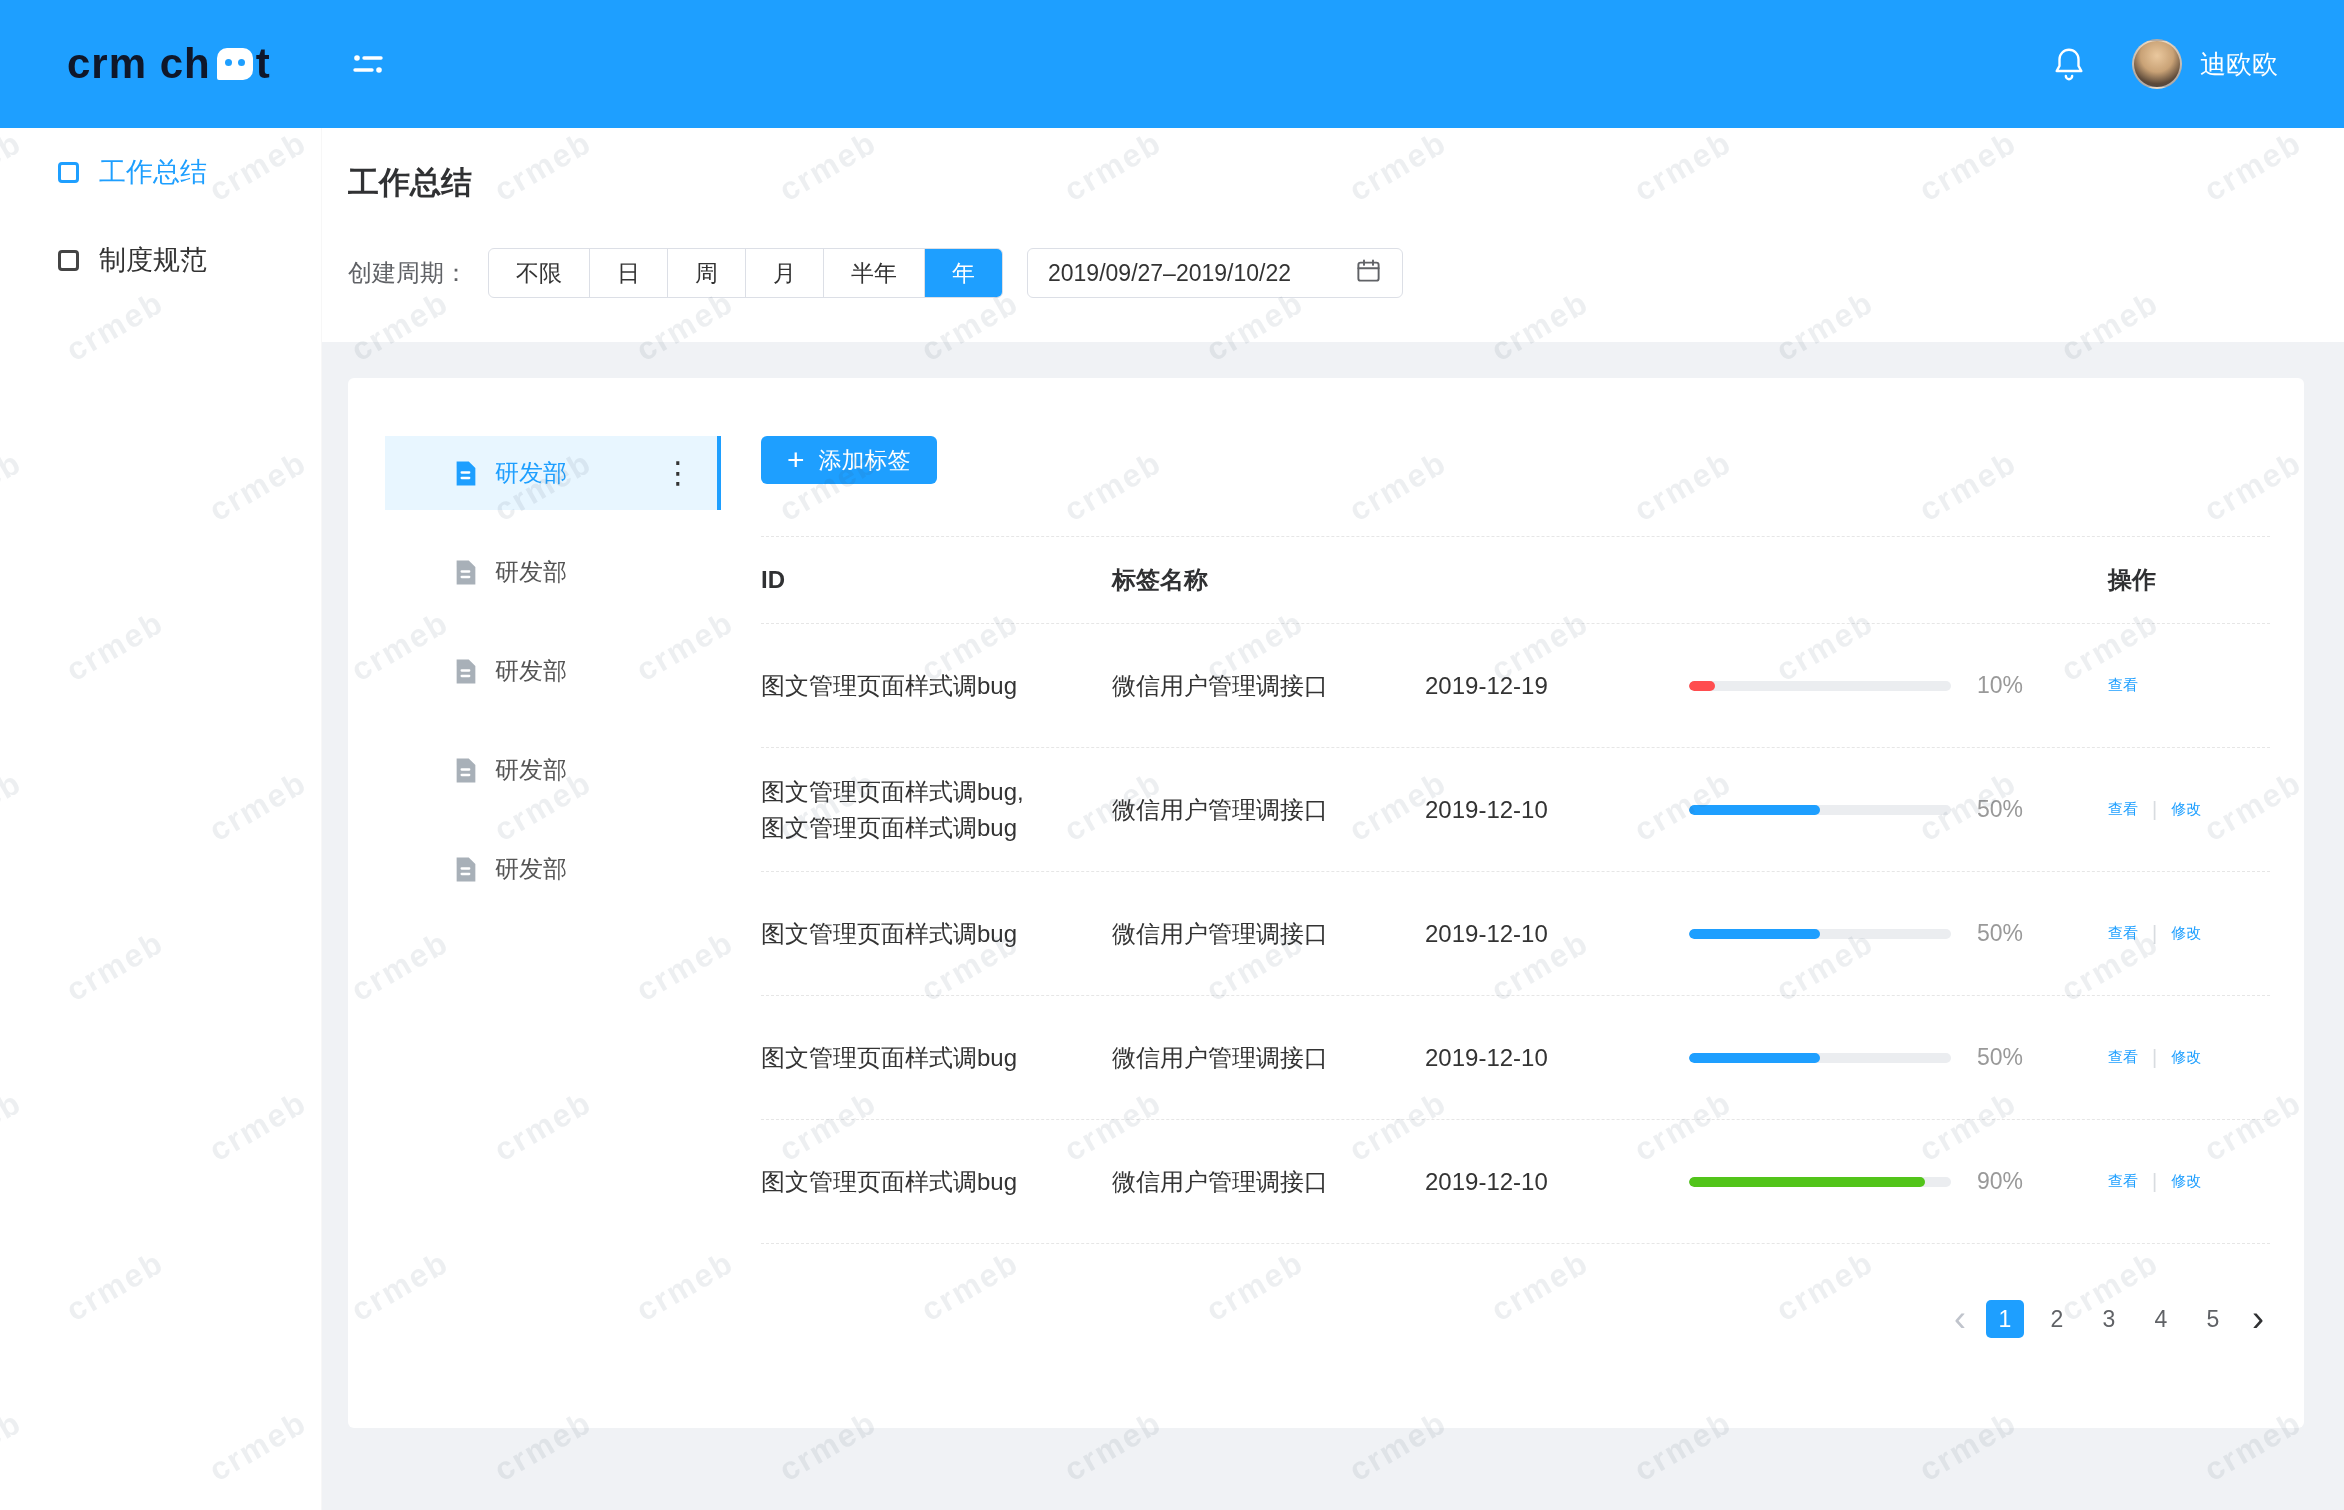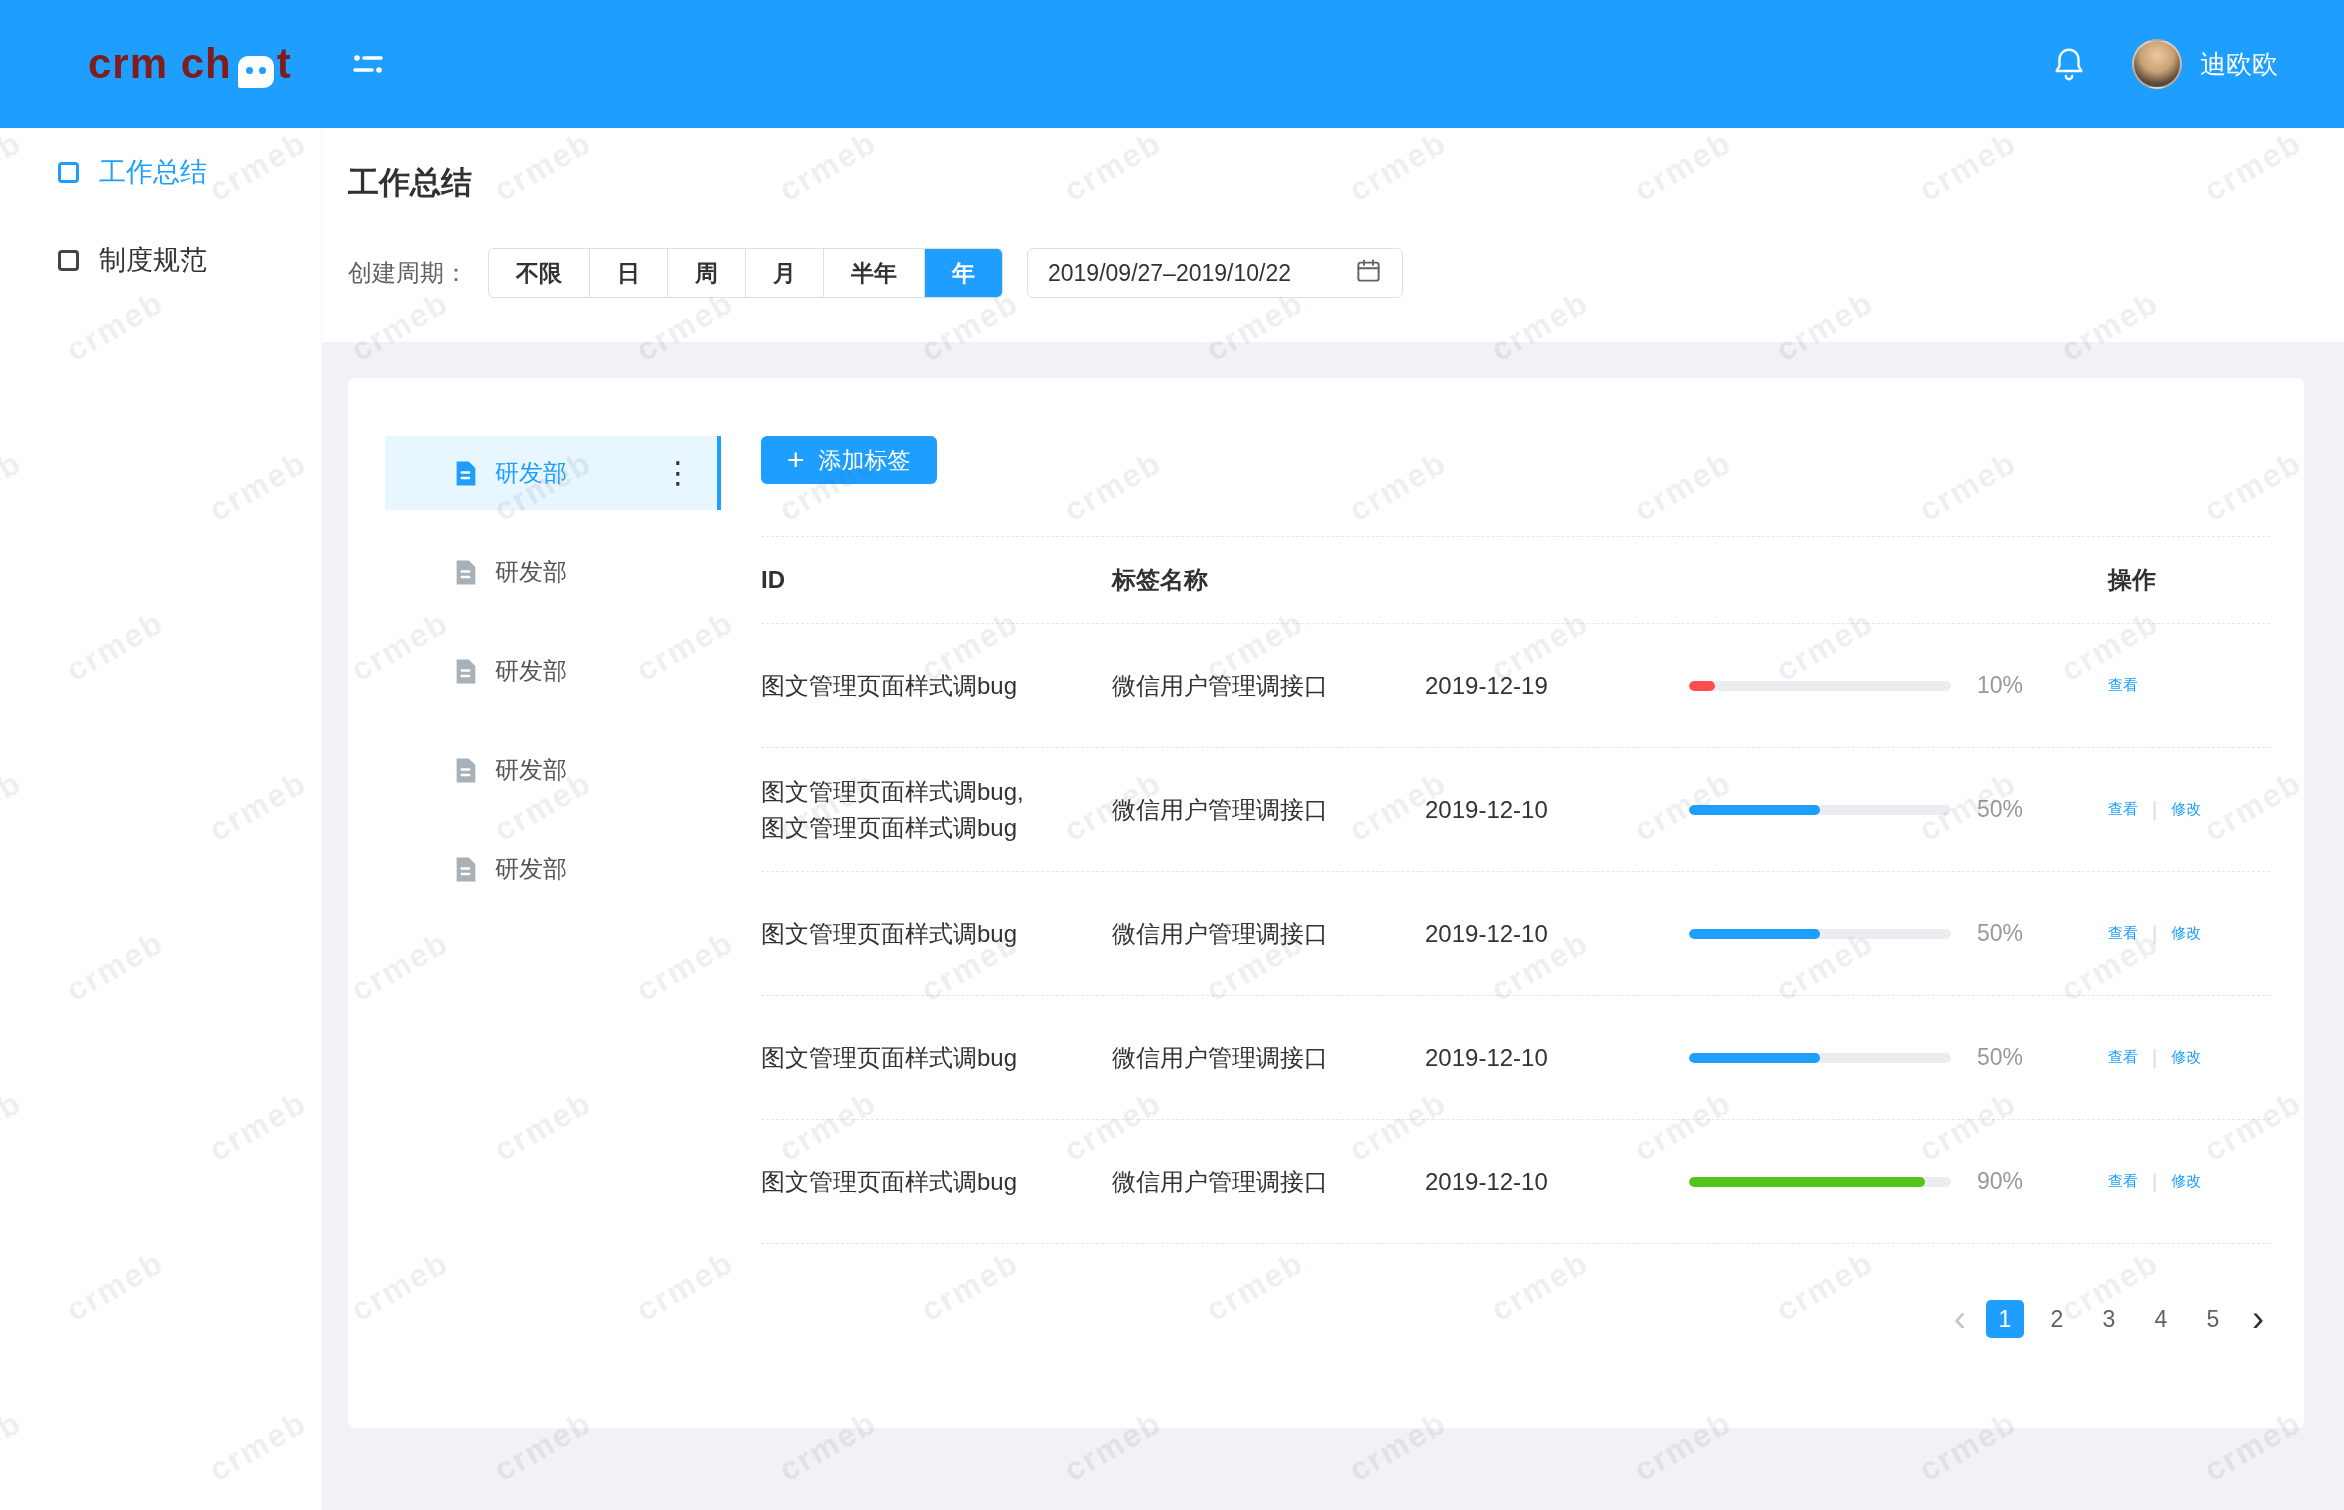--- a/index.html
+++ b/index.html
@@ -1,21 +1,21 @@
 <!DOCTYPE html>
 <html><head>
 <meta charset="utf-8">
 <style>
 *{margin:0;padding:0;box-sizing:border-box;}
 html,body{width:2344px;height:1510px;}
 body{font-family:"Liberation Sans","DejaVu Sans",sans-serif;background:#f0f2f5;overflow:hidden;position:relative;}
 
 
 .topbar{position:absolute;top:0;left:0;right:0;height:128px;background:#1e9fff;display:flex;align-items:center;z-index:100;}
-.logo{width:322px;padding-left:88px;display:flex;align-items:flex-end;color:#7f1d1d;font-size:42px;font-weight:bold;letter-spacing:1px;flex-shrink:0;}
+.logo{width:322px;padding-left:67px;display:flex;align-items:flex-start;color:#0f172a;font-size:42px;font-weight:bold;letter-spacing:1px;flex-shrink:0;}
 .logo-bubble{display:inline-block;width:36px;height:32px;background:#fff;border-radius:10px 10px 10px 2px;position:relative;margin:8px 3px 0 6px;}
 .logo-bubble::before,.logo-bubble::after{content:"";position:absolute;top:11px;width:7px;height:7px;border-radius:50%;background:#1e9fff;}
 .logo-bubble::before{left:8px}.logo-bubble::after{right:8px}
 .menu-toggle{margin-left:26px;cursor:pointer;display:flex;align-items:center;}
 .top-nav{display:flex;margin-left:78px;height:100%;}
 .nav-item{position:relative;display:flex;align-items:center;height:100%;margin-right:80px;color:rgba(255,255,255,.96);font-size:26px;cursor:pointer;white-space:nowrap;}
 .nav-item.active::after{content:"";position:absolute;left:-6px;right:-6px;bottom:0;height:5px;background:#fff;}
 .top-right{margin-left:auto;display:flex;align-items:center;padding-right:66px;}
 .bell{cursor:pointer;display:flex;margin-right:44px;}
 .avatar{width:50px;height:50px;border-radius:50%;background:radial-gradient(circle at 50% 32%,#eac89e 0%,#c9a276 42%,#5d4a3a 72%,#3a3d46 100%);margin-right:18px;cursor:pointer;border:2px solid rgba(255,255,255,.55);flex-shrink:0;}
@@ -27,21 +27,21 @@
 .side-item .sq{width:21px;height:21px;border:3px solid #444;border-radius:4px;flex-shrink:0;}
 .side-item.active{color:#1e9fff;}
 .side-item.active .sq{border-color:#1e9fff;}
 
 
 .main{position:absolute;left:322px;top:128px;right:0;bottom:0;}
 .page-head{background:#fff;height:214px;padding:34px 0 0 26px;}
 .page-title{font-size:31px;font-weight:bold;color:#303133;}
 .filter-row{display:flex;align-items:center;margin-top:44px;}
 .filter-label{font-size:24px;color:#606266;white-space:nowrap;}
-.seg{display:flex;margin-left:20px;border:1px solid #dcdfe6;border-radius:6px;overflow:hidden;background:#fff;font-weight:bold;}
+.seg{display:flex;margin-left:20px;border:1px solid #dcdfe6;border-radius:6px;overflow:hidden;background:#fff;}
 .seg-item{height:48px;line-height:48px;padding:0 27px;font-size:23px;color:#333;border-right:1px solid #dcdfe6;cursor:pointer;white-space:nowrap;}
 .seg-item:last-child{border-right:none;}
 .seg-item.active{background:#1e9fff;color:#fff;}
 .date-input{margin-left:24px;width:376px;height:50px;border:1px solid #dcdfe6;border-radius:6px;background:#fff;display:flex;align-items:center;justify-content:space-between;padding:0 20px;font-size:23px;color:#333;cursor:pointer;white-space:nowrap;}
 
 
 .card{margin:36px 40px 0 26px;height:1050px;background:#fff;border-radius:6px;display:flex;}
 .depts{width:336px;flex-shrink:0;padding-top:58px;margin-left:37px;}
 .dept{position:relative;display:flex;align-items:center;gap:18px;height:74px;margin-bottom:25px;padding-left:70px;font-size:24px;color:#555;cursor:pointer;}
 .dept .doc{display:flex;color:#a8b0b8;flex-shrink:0;}

